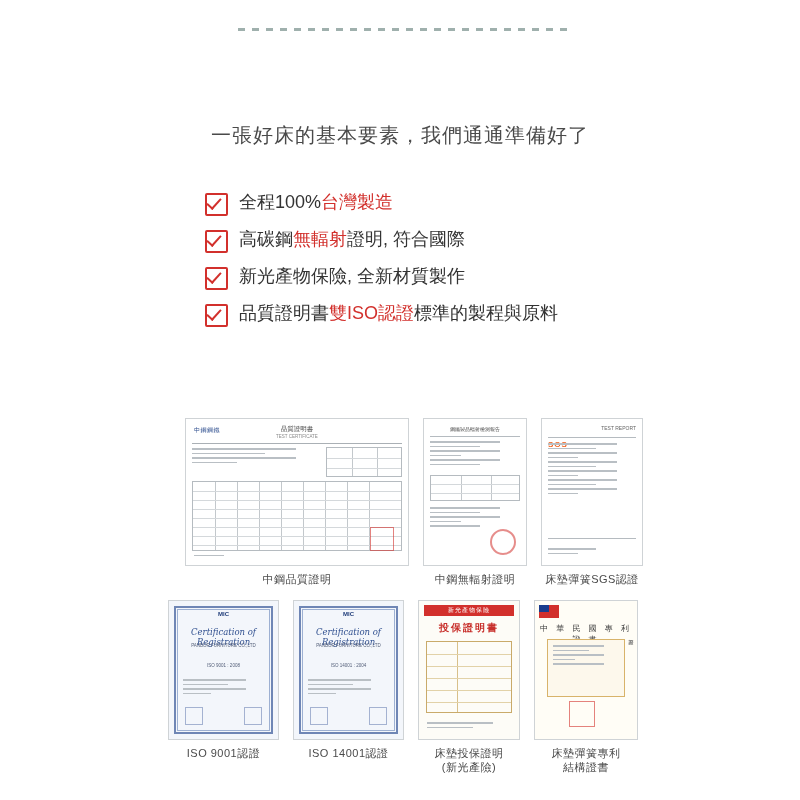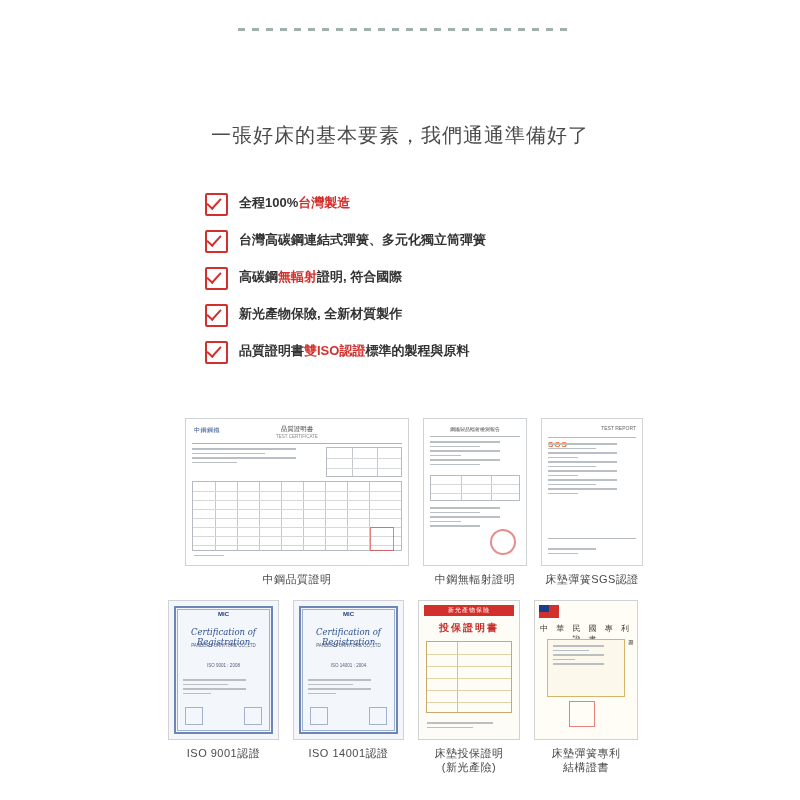--- a/index.html
+++ b/index.html
@@ -86,25 +86,24 @@
     position: absolute;
     left: 3px;
     top: 0px;
     width: 6px;
     height: 12px;
     border: solid #d2302c;
     border-width: 0 2.5px 2.5px 0;
     transform: rotate(42deg);
   }
   .check-text {
-    font-size: 13px;
+    font-size: 18px;
     line-height: 25px;
     color: #333333;
     white-space: nowrap;
-    font-weight: bold;
   }
   .hl { color: #d2302c; }
 
   
   .cert-row {
     position: absolute;
     display: flex;
   }
   .row-top { top: 418px; left: 185px; }
   .row-bottom { top: 600px; left: 168px; }
@@ -314,24 +313,20 @@
   <div class="subhead">一張好床的基本要素，我們通通準備好了</div>
 
   <div class="checklist">
 
     <div class="check-row">
       <span class="check-box"></span>
       <span class="check-text"><span>全程100%</span><span class="hl">台灣製造</span><span></span></span>
     </div>
 
 
-    <div class="check-row">
-      <span class="check-box"></span>
-      <span class="check-text"><span>台灣高碳鋼連結式彈簧、多元化獨立筒彈簧</span><span class="hl"></span><span></span></span>
-    </div>
 
     <div class="check-row">
       <span class="check-box"></span>
       <span class="check-text"><span>高碳鋼</span><span class="hl">無輻射</span><span>證明, 符合國際</span></span>
     </div>
 
     <div class="check-row">
       <span class="check-box"></span>
       <span class="check-text"><span>新光產物保險, 全新材質製作</span><span class="hl"></span><span></span></span>
     </div>

